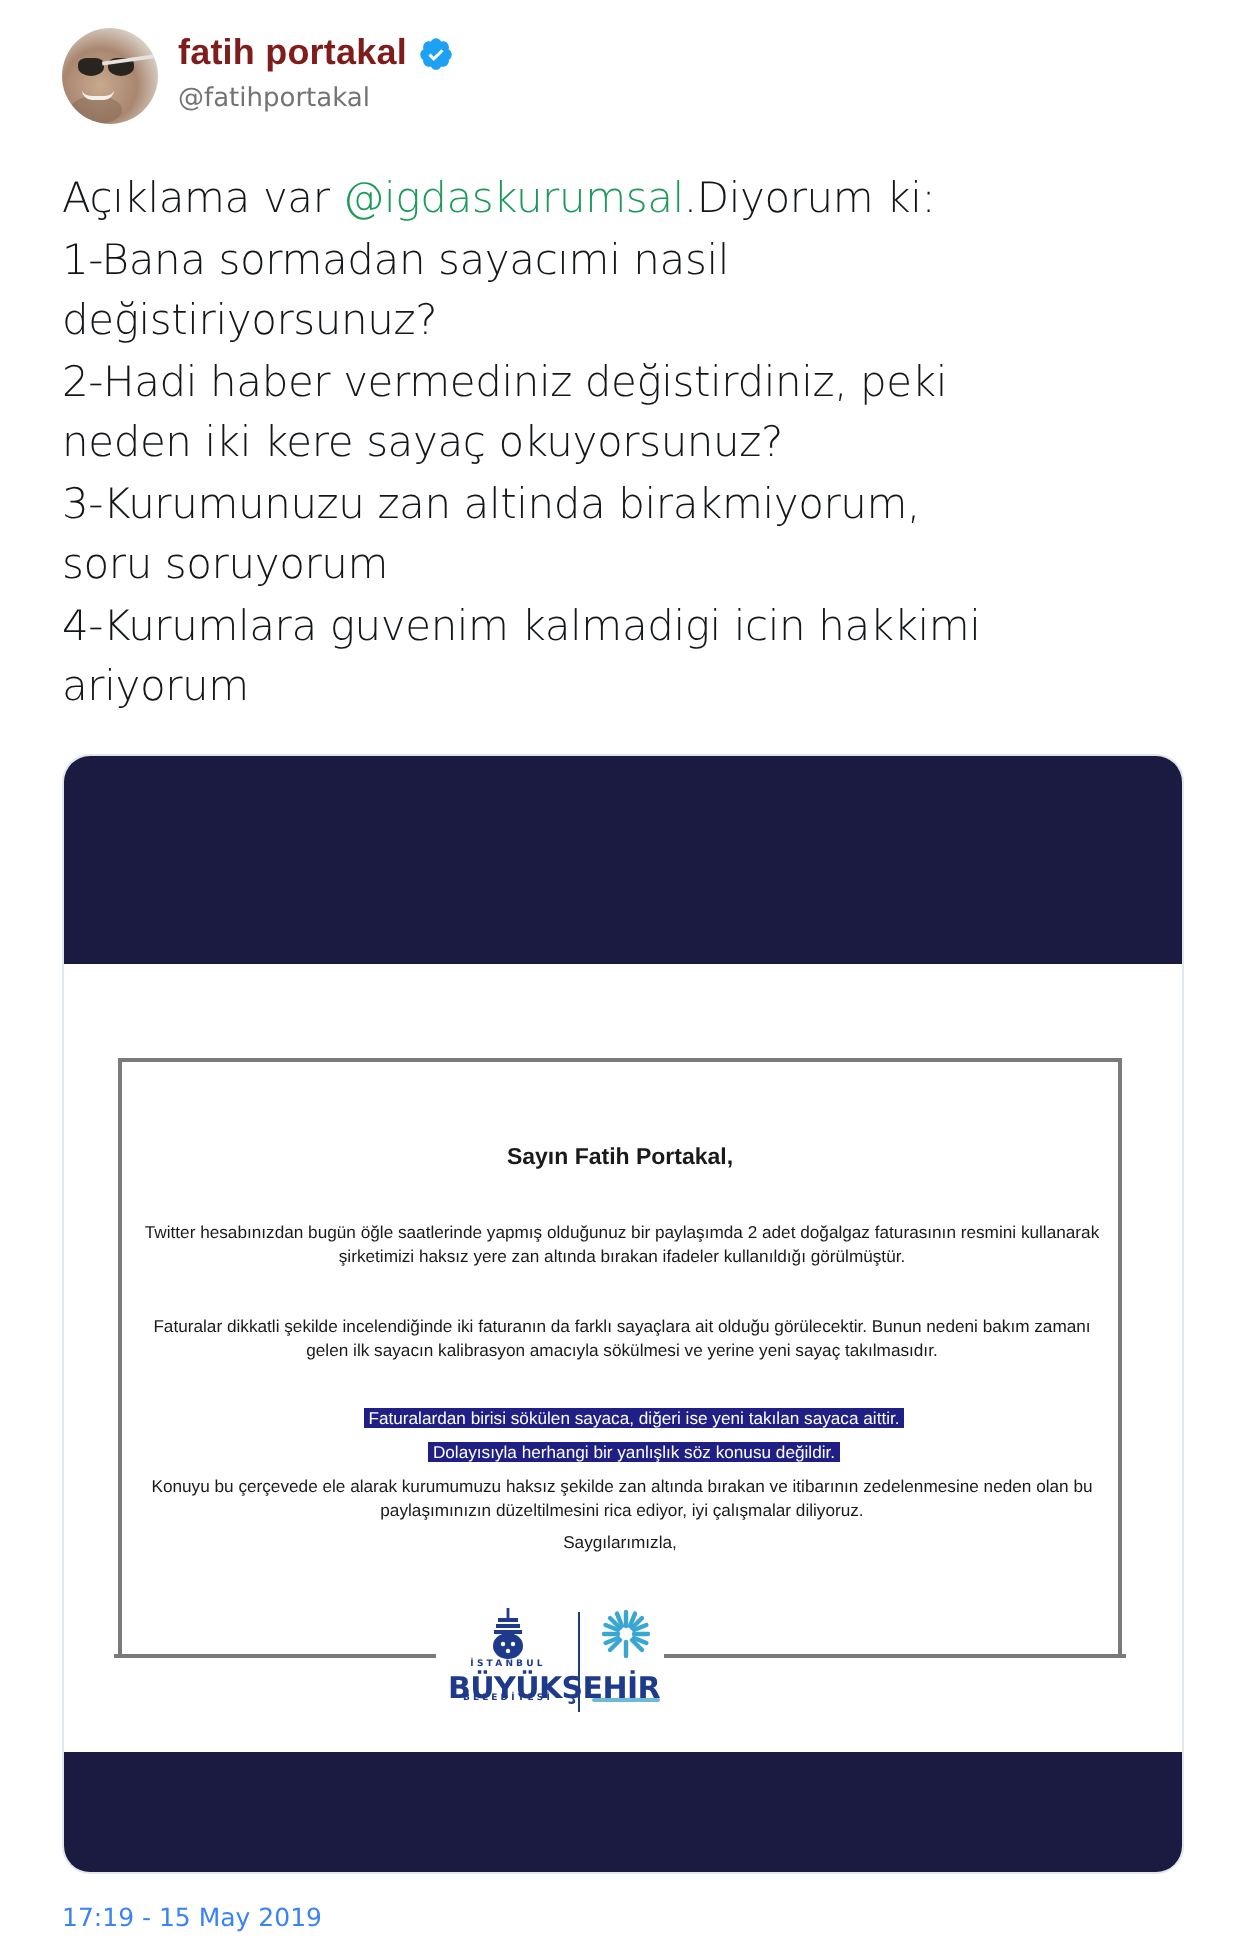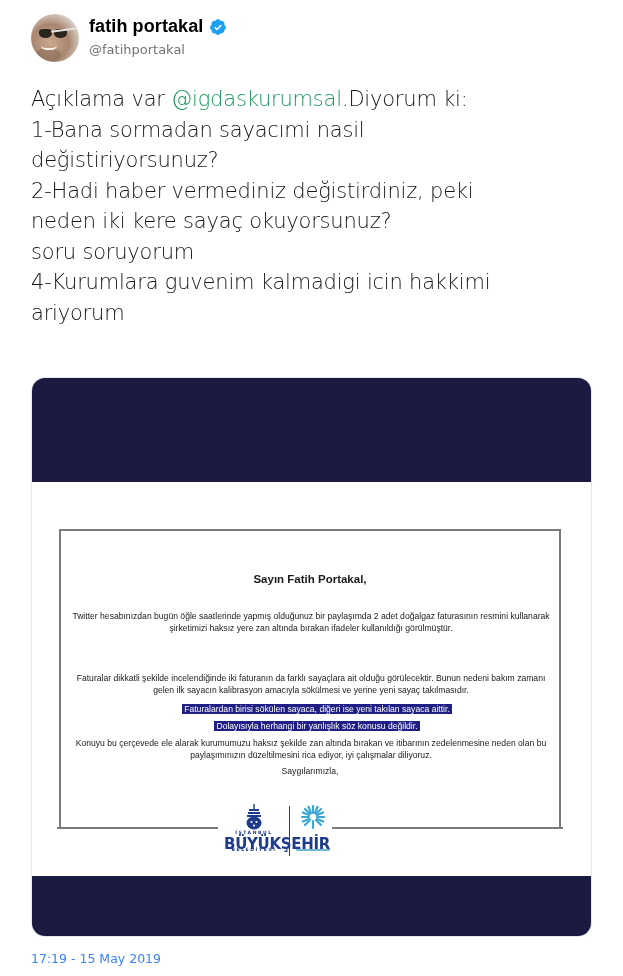--- a/index.html
+++ b/index.html
@@ -14,21 +14,21 @@
     .avatar .glasses-l, .avatar .glasses-r {
       position: absolute; top: 15px; width: 13px; height: 9px; background: #2a2420; border-radius: 40% 40% 60% 60%;
     }
     .avatar .glasses-l { left: 8px; }
     .avatar .glasses-r { left: 23px; }
     .avatar .bridge { position: absolute; top: 15px; left: 20px; width: 26px; height: 2px; background: #e8e2dc; transform: rotate(-8deg); }
     .avatar .smile { position: absolute; top: 31px; left: 10px; width: 16px; height: 5px; border-bottom: 2px solid #f4efe9; border-radius: 0 0 10px 10px; }
     .avatar .beard { position: absolute; top: 34px; left: 4px; width: 26px; height: 14px; background: rgba(110,85,70,0.35); border-radius: 50%; }
 
     .name-row { position: absolute; left: 58px; top: 2px; display: flex; align-items: center; }
-    .display-name { font-family: "Liberation Sans", sans-serif; font-weight: bold; font-size: 18px; color: #000000; letter-spacing: 0.1px; }
+    .display-name { font-family: "Liberation Sans", sans-serif; font-weight: bold; font-size: 18px; color: #7f1d1d; letter-spacing: 0.1px; }
     .verified { margin-left: 6px; width: 18px; height: 18px; display: inline-block; }
     .handle { position: absolute; left: 58px; top: 28px; font-family: "DejaVu Sans", sans-serif; font-size: 13px; color: #737373; }
 
     .tweet-text {
       position: absolute; left: 31px; top: 84px; width: 570px;
       font-family: "DejaVu Sans", sans-serif; font-size: 21px; line-height: 30.5px; color: #14171a;
       letter-spacing: -0.2px; font-weight: 300;
     }
     .tweet-text .line { display: block; white-space: nowrap; }
     .mention { color: #1b9a5a; }
@@ -46,21 +46,21 @@
       position: absolute; left: 27px; top: 151px; width: 502px; height: 300px;
       border: 2px solid #7a7a7a; border-bottom: none;
       text-align: center; font-family: "Liberation Sans", sans-serif; color: #1a1a1a;
     }
     .letter-bottom-l { position: absolute; left: 25px; top: 449px; width: 161px; height: 2px; background: #7a7a7a; }
     .letter-bottom-r { position: absolute; left: 300px; top: 449px; width: 231px; height: 2px; background: #7a7a7a; }
 
     .salutation { position: absolute; left: 0; top: 42px; width: 100%; font-size: 11.5px; font-weight: bold; }
     .para { position: absolute; left: 10px; width: 480px; font-size: 8.6px; line-height: 12.2px; }
     .p1 { top: 79px; }
-    .p2 { top: 141px; }
+    .p2 { top: 126px; }
     .hl-wrap { position: absolute; left: 0; width: 100%; font-size: 8.6px; line-height: 12px; padding-left: 14px; }
     .hl1 { top: 172px; }
     .hl2 { top: 189px; }
     .hl { background: #1f1f86; color: #ffffff; padding: 0 2px; }
     .p3 { top: 206px; }
     .closing { position: absolute; left: 0; top: 235px; width: 100%; font-size: 8.6px; }
 
     .logos { position: absolute; left: 192px; top: 424px; width: 104px; height: 58px; }
     .ibb { position: absolute; left: 0; top: 0; width: 60px; height: 58px; text-align: center; }
     .ibb-emblem { position: absolute; left: 21px; top: 2px; width: 18px; height: 26px; }
@@ -98,20 +98,21 @@
   </div>
   <div class="handle">@fatihportakal</div>
 </div>
 
 <div class="tweet-text">
   <span class="line"><span>Açıklama var </span><span class="mention">@igdaskurumsal</span><span>.Diyorum ki:</span></span>
   <span class="line">1-Bana sormadan sayacımi nasil</span>
   <span class="line">değistiriyorsunuz?</span>
   <span class="line">2-Hadi haber vermediniz değistirdiniz, peki</span>
   <span class="line">neden iki kere sayaç okuyorsunuz?</span>
+  <span class="line">3-Kurumunuzu zan altinda birakmiyorum,</span>
   <span class="line">soru soruyorum</span>
   <span class="line">4-Kurumlara guvenim kalmadigi icin hakkimi</span>
   <span class="line">ariyorum</span>
 </div>
 
 <div class="media">
   <div class="band-top"></div>
 
   <div class="letter">
     <div class="salutation">Sayın Fatih Portakal,</div>

